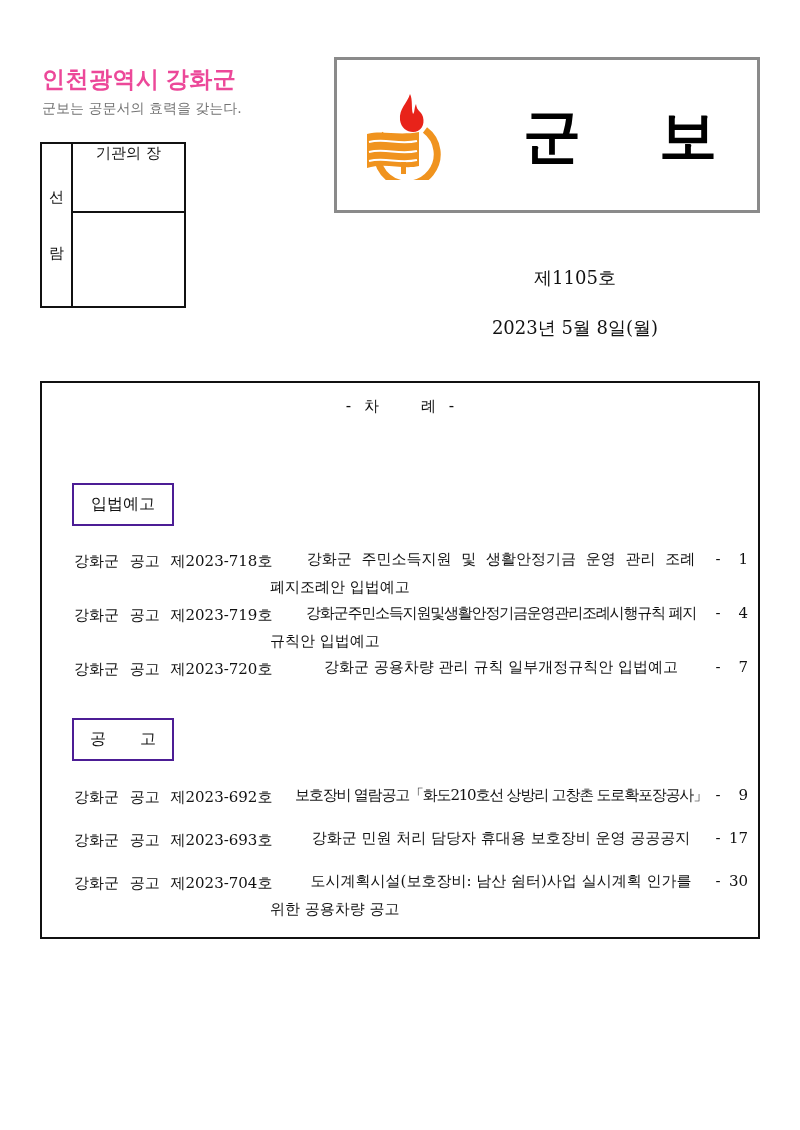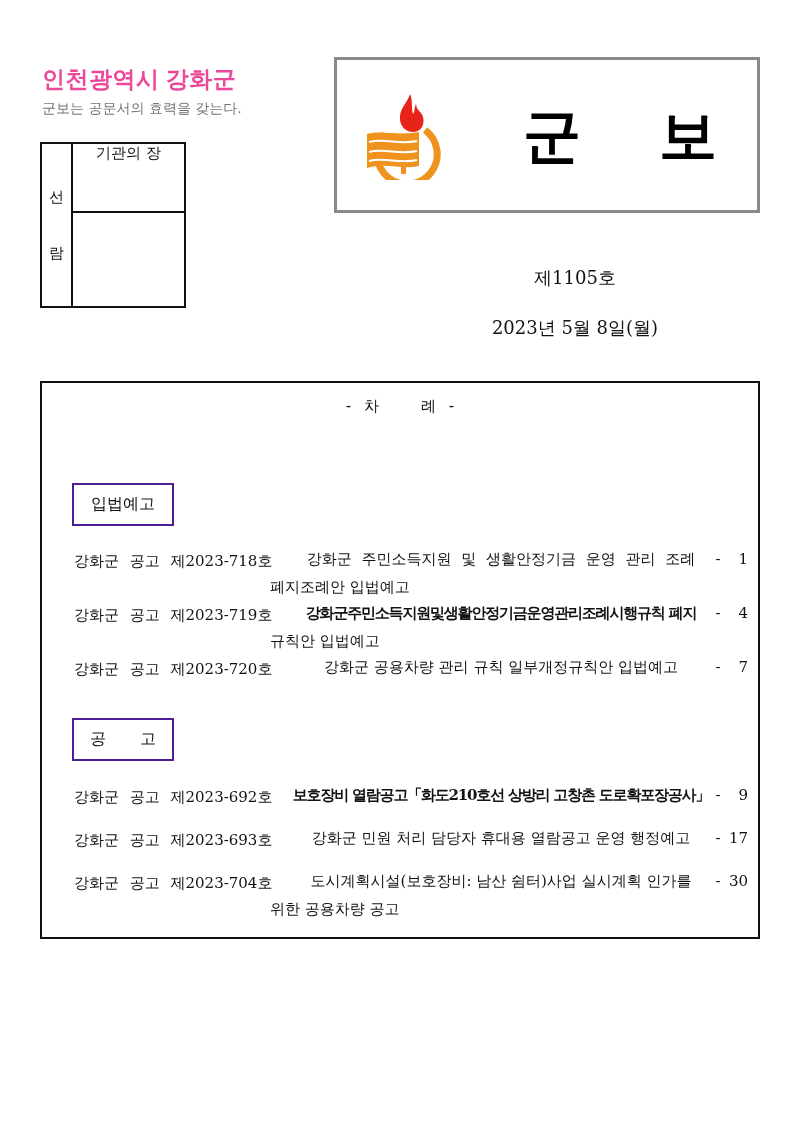--- a/index.html
+++ b/index.html
@@ -29,21 +29,21 @@
 
   .section-box { position: absolute; left: 30px; width: 102px; height: 43px; border: 2px solid #4c1d95; font-family: "DejaVu Sans", sans-serif; font-size: 16px; display: flex; align-items: center; justify-content: center; }
   .section-box.spaced { justify-content: space-between; padding: 0 16px; }
 
   .entry { position: absolute; left: 32px; right: 0; font-size: 15px; line-height: 28px; }
   .entry .ref { position: absolute; left: 0; top: 2px; white-space: nowrap; word-spacing: 6px; }
   .entry .title { position: absolute; left: 214px; width: 426px; top: 0; white-space: nowrap; overflow: hidden; text-align: center; }
   .entry .title2 { position: absolute; left: 196px; top: 28px; white-space: nowrap; }
   .entry .dash { position: absolute; left: 638px; top: 0; width: 12px; text-align: center; }
   .entry .page { position: absolute; right: 10px; top: 0; text-align: right; width: 30px; }
-  .compact { letter-spacing: -1.2px; font-weight: bold; }
+  .compact { letter-spacing: -1.2px; }
 </style>
 </head>
 <body>
 
 <div class="org-title">인천광역시 강화군</div>
 <div class="org-sub">군보는 공문서의 효력을 갖는다.</div>
 
 <div class="review">
   <div class="col-left">
     <span style="top:44px">선</span>
@@ -106,21 +106,21 @@
   </div>
 
   <div class="entry" style="top:398px">
     <span class="ref">강화군 공고 제2023-692호</span>
     <span class="title compact">보호장비 열람공고「화도210호선 상방리 고창촌 도로확포장공사」</span>
     <span class="dash">-</span>
     <span class="page">9</span>
   </div>
   <div class="entry" style="top:441px">
     <span class="ref">강화군 공고 제2023-693호</span>
-    <span class="title">강화군 민원 처리 담당자 휴대용 열람공고 운영 행정예고</span>
+    <span class="title">강화군 민원 처리 담당자 휴대용 보호장비 운영 공공공지</span>
     <span class="dash">-</span>
     <span class="page">17</span>
   </div>
   <div class="entry" style="top:484px">
     <span class="ref">강화군 공고 제2023-704호</span>
     <span class="title">도시계획시설(보호장비: 남산 쉼터)사업 실시계획 인가를</span>
     <span class="title2">위한 공용차량 공고</span>
     <span class="dash">-</span>
     <span class="page">30</span>
   </div>

